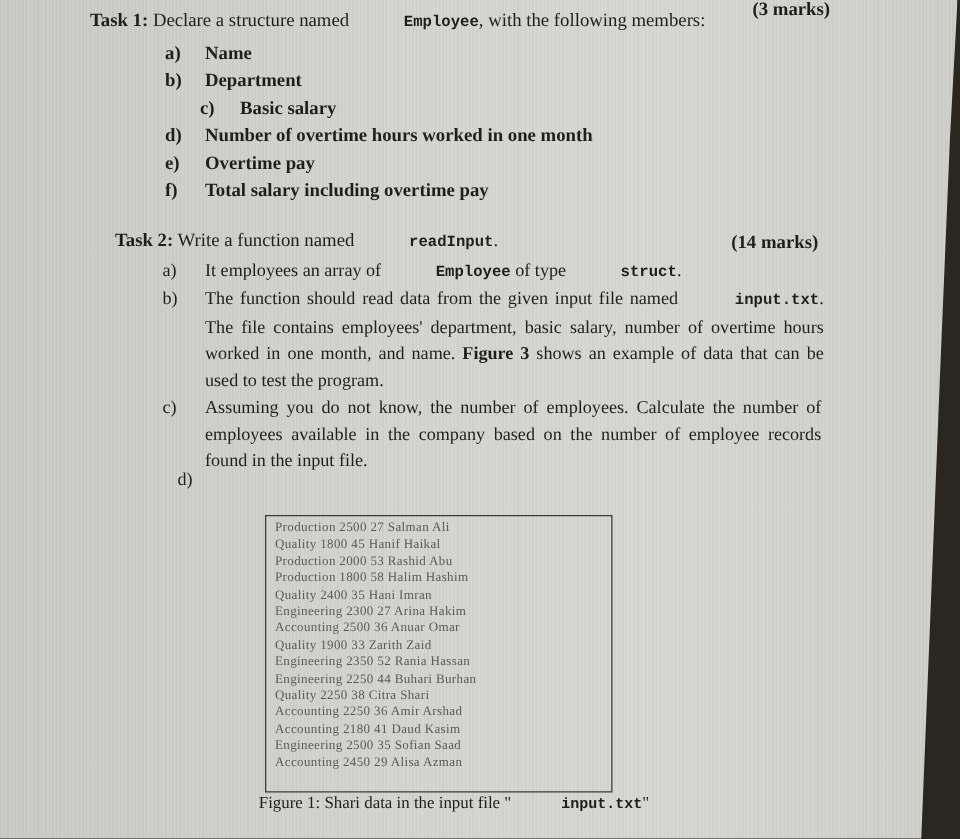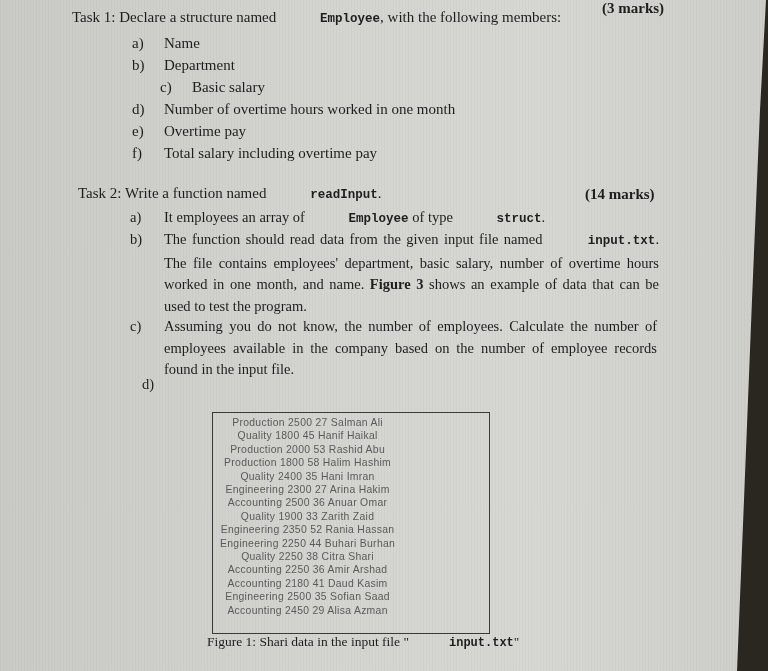--- a/index.html
+++ b/index.html
@@ -15,38 +15,37 @@
       clip-path: polygon(0 0, 766px 0, 760px 110px, 752px 300px, 744px 500px, 737px 671px, 0 671px);
     }
     .paper::after {
       content: ""; position: absolute; inset: 0;
       background: repeating-linear-gradient(90deg, rgba(0,0,0,0.025) 0 1px, rgba(255,255,255,0.02) 1px 3px);
       pointer-events: none;
     }
     .task-head {
       position: absolute; font-size: 15px; white-space: nowrap;
     }
-    .task-head b { font-weight: normal; }
+    .task-head b { font-weight: bold; }
     .mono { font-family: "Liberation Mono", "DejaVu Sans Mono", monospace; font-weight: bold; font-size: 12.5px; padding-left: 40px; }
     .marks { position: absolute; font-weight: bold; font-size: 15px; white-space: nowrap; }
-    .item { position: absolute; font-size: 15px; white-space: nowrap; }
+    .item { position: absolute; font-size: 15px; white-space: nowrap; font-weight: bold; }
     .item .lbl { display: inline-block; width: 32px; }
     .para { position: absolute; font-size: 14.5px; line-height: 21.5px; }
     .para .lbl { position: absolute; left: -34px; top: 0; }
     .justify { text-align: justify; }
     .fig-box {
       position: absolute; left: 212px; top: 412px; width: 278px; height: 222px;
       border: 1.5px solid #3a3a3a; box-sizing: border-box;
     }
     .fig-lines {
       position: absolute; left: 220px; top: 416px;
-      font-family: Liberation Sans, sans-serif;
+      font-family: Liberation Serif, serif;
       font-size: 10.4px; line-height: 13.4px; color: #5a5a5a; letter-spacing: 0.3px;
       white-space: pre;
-      text-align: center;
     }
     .caption { position: absolute; left: 207px; top: 634px; font-size: 13.5px; white-space: nowrap; }
     .caption b { font-weight: normal; }
   </style>
 </head>
 <body>
 
 <div class="paper"></div>
 
 <div class="task-head" style="left:72px; top:9px;">
@@ -56,21 +55,21 @@
 
 <div>
   <div class="item" style="left:132px; top:35px;"><span class="lbl">a)</span><span>Name</span></div>
   <div class="item" style="left:132px; top:57px;"><span class="lbl">b)</span><span>Department</span></div>
   <div class="item" style="left:132px; top:79px;margin-left:28px;"><span class="lbl">c)</span><span>Basic salary</span></div>
   <div class="item" style="left:132px; top:101px;"><span class="lbl">d)</span><span>Number of overtime hours worked in one month</span></div>
   <div class="item" style="left:132px; top:123px;"><span class="lbl">e)</span><span>Overtime pay</span></div>
   <div class="item" style="left:132px; top:145px;"><span class="lbl">f)</span><span>Total salary including overtime pay</span></div>
 </div>
 
-<div class="task-head" style="left:78px; top:185px;text-align:center;">
+<div class="task-head" style="left:92px; top:185px;text-align:center;">
   <b>Task 2:</b><span> Write a function named </span><span class="mono">readInput</span><span>.</span>
 </div>
 <div class="marks" style="left:585px; top:186px;">(14 marks)</div>
 
 <div class="para" style="left:164px; top:207px; width:500px;">
   <span class="lbl">a)</span>
   <span>It employees an array of </span><span class="mono">Employee</span><span> of type </span><span class="mono">struct</span><span>.</span>
 </div>
 
 <div class="para justify" style="left:164px; top:229px; width:495px;">

